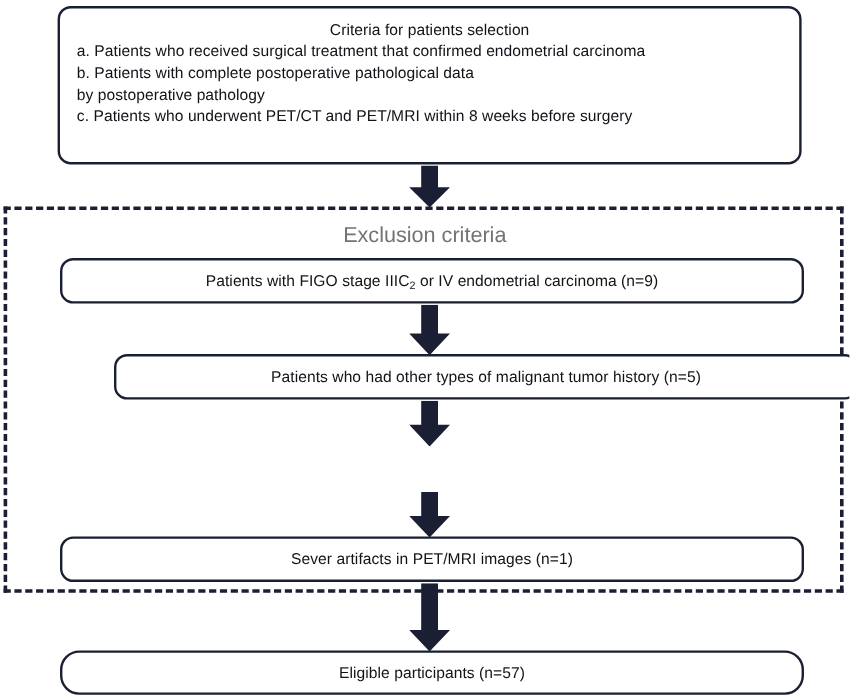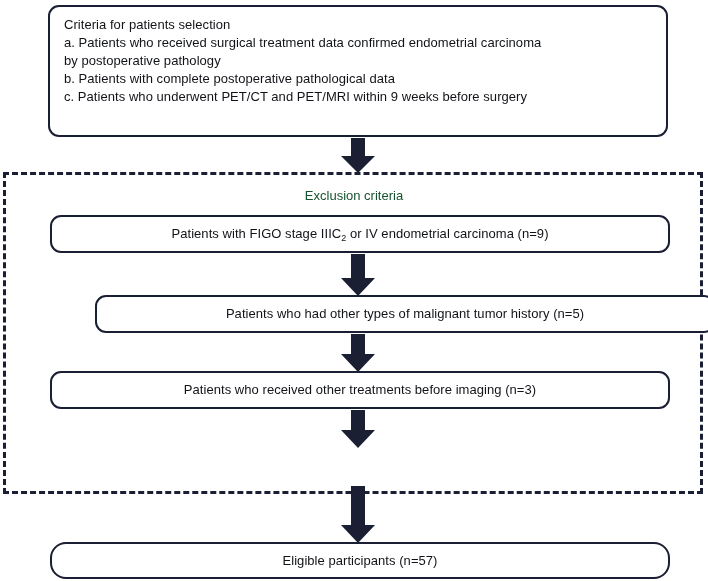--- a/index.html
+++ b/index.html
@@ -42,21 +42,21 @@
   
   #criteria-box {
     left: 48px;
     top: 5px;
     width: 620px;
     height: 132px;
     padding: 9px 14px 8px 14px;
     text-align: left;
   }
   #criteria-box .line-center {
-    text-align: left;
+    text-align: center;
   }
   #criteria-box .line {
     white-space: nowrap;
   }
 
   
   #exclusion-region {
     position: absolute;
     box-sizing: border-box;
     left: 3px;
@@ -65,23 +65,23 @@
     height: 322px;
     border: 3px dashed #1a1f33;
     background: transparent;
   }
   #exclusion-heading {
     position: absolute;
     left: 0;
     top: 188px;
     width: 708px;
     text-align: center;
-    font-size: 13px;
+    font-size: 18px;
     line-height: 16px;
-    color: #14532d;
+    color: #737373;
   }
 
   
   .ex-box {
     left: 50px;
     width: 620px;
     height: 38px;
   }
   #ex-box-0 { top: 215px; }
   #ex-box-1 { top: 295px; margin-left: 45px; }
@@ -120,24 +120,24 @@
     bottom: -3px;
   }
 </style>
 </head>
 <body>
 
 <div id="canvas">
 
   <div class="box" id="criteria-box">
     <div class="line line-center">Criteria for patients selection</div>
-    <div class="line">a. Patients who received surgical treatment data confirmed endometrial carcinoma</div>
+    <div class="line">a. Patients who received surgical treatment that confirmed endometrial carcinoma</div>
+    <div class="line">b. Patients with complete postoperative pathological data</div>
     <div class="line">by postoperative pathology</div>
-    <div class="line">b. Patients with complete postoperative pathological data</div>
-    <div class="line">c. Patients who underwent PET/CT and PET/MRI within 9 weeks before surgery</div>
+    <div class="line">c. Patients who underwent PET/CT and PET/MRI within 8 weeks before surgery</div>
   </div>
 
   <div class="arrow" id="arrow-0">
     <svg viewBox="0 0 34 35" width="34" height="35" preserveAspectRatio="none" xmlns="http://www.w3.org/2000/svg">
       <path d="M10,0 L24,0 L24,18 L34,18 L17,35 L0,18 L10,18 Z" fill="#1a1f33"></path>
     </svg>
   </div>
 
   <div id="exclusion-region"></div>
   <div id="exclusion-heading">Exclusion criteria</div>
@@ -155,30 +155,30 @@
   <div class="box box-center ex-box" id="ex-box-1">
     <span>Patients who had other types of malignant tumor history (n=5)</span>
   </div>
 
   <div class="arrow" id="arrow-2">
     <svg viewBox="0 0 34 38" width="34" height="38" preserveAspectRatio="none" xmlns="http://www.w3.org/2000/svg">
       <path d="M10,0 L24,0 L24,20 L34,20 L17,38 L0,20 L10,20 Z" fill="#1a1f33"></path>
     </svg>
   </div>
 
-  <div class="box box-center ex-box" id="ex-box-2">
-    <span>Patients who received other treatments before imaging (n=3)</span>
-  </div>
 
   <div class="arrow" id="arrow-3">
     <svg viewBox="0 0 34 38" width="34" height="38" preserveAspectRatio="none" xmlns="http://www.w3.org/2000/svg">
       <path d="M10,0 L24,0 L24,20 L34,20 L17,38 L0,20 L10,20 Z" fill="#1a1f33"></path>
     </svg>
   </div>
 
+  <div class="box box-center ex-box" id="ex-box-3">
+    <span>Sever artifacts in PET/MRI images (n=1)</span>
+  </div>
 
   <div class="arrow" id="arrow-4">
     <svg viewBox="0 0 34 57" width="34" height="57" preserveAspectRatio="none" xmlns="http://www.w3.org/2000/svg">
       <path d="M10,0 L24,0 L24,39 L34,39 L17,57 L0,39 L10,39 Z" fill="#1a1f33"></path>
     </svg>
   </div>
 
   <div class="box box-center" id="eligible-box">
     <span>Eligible participants (n=57)</span>
   </div>

